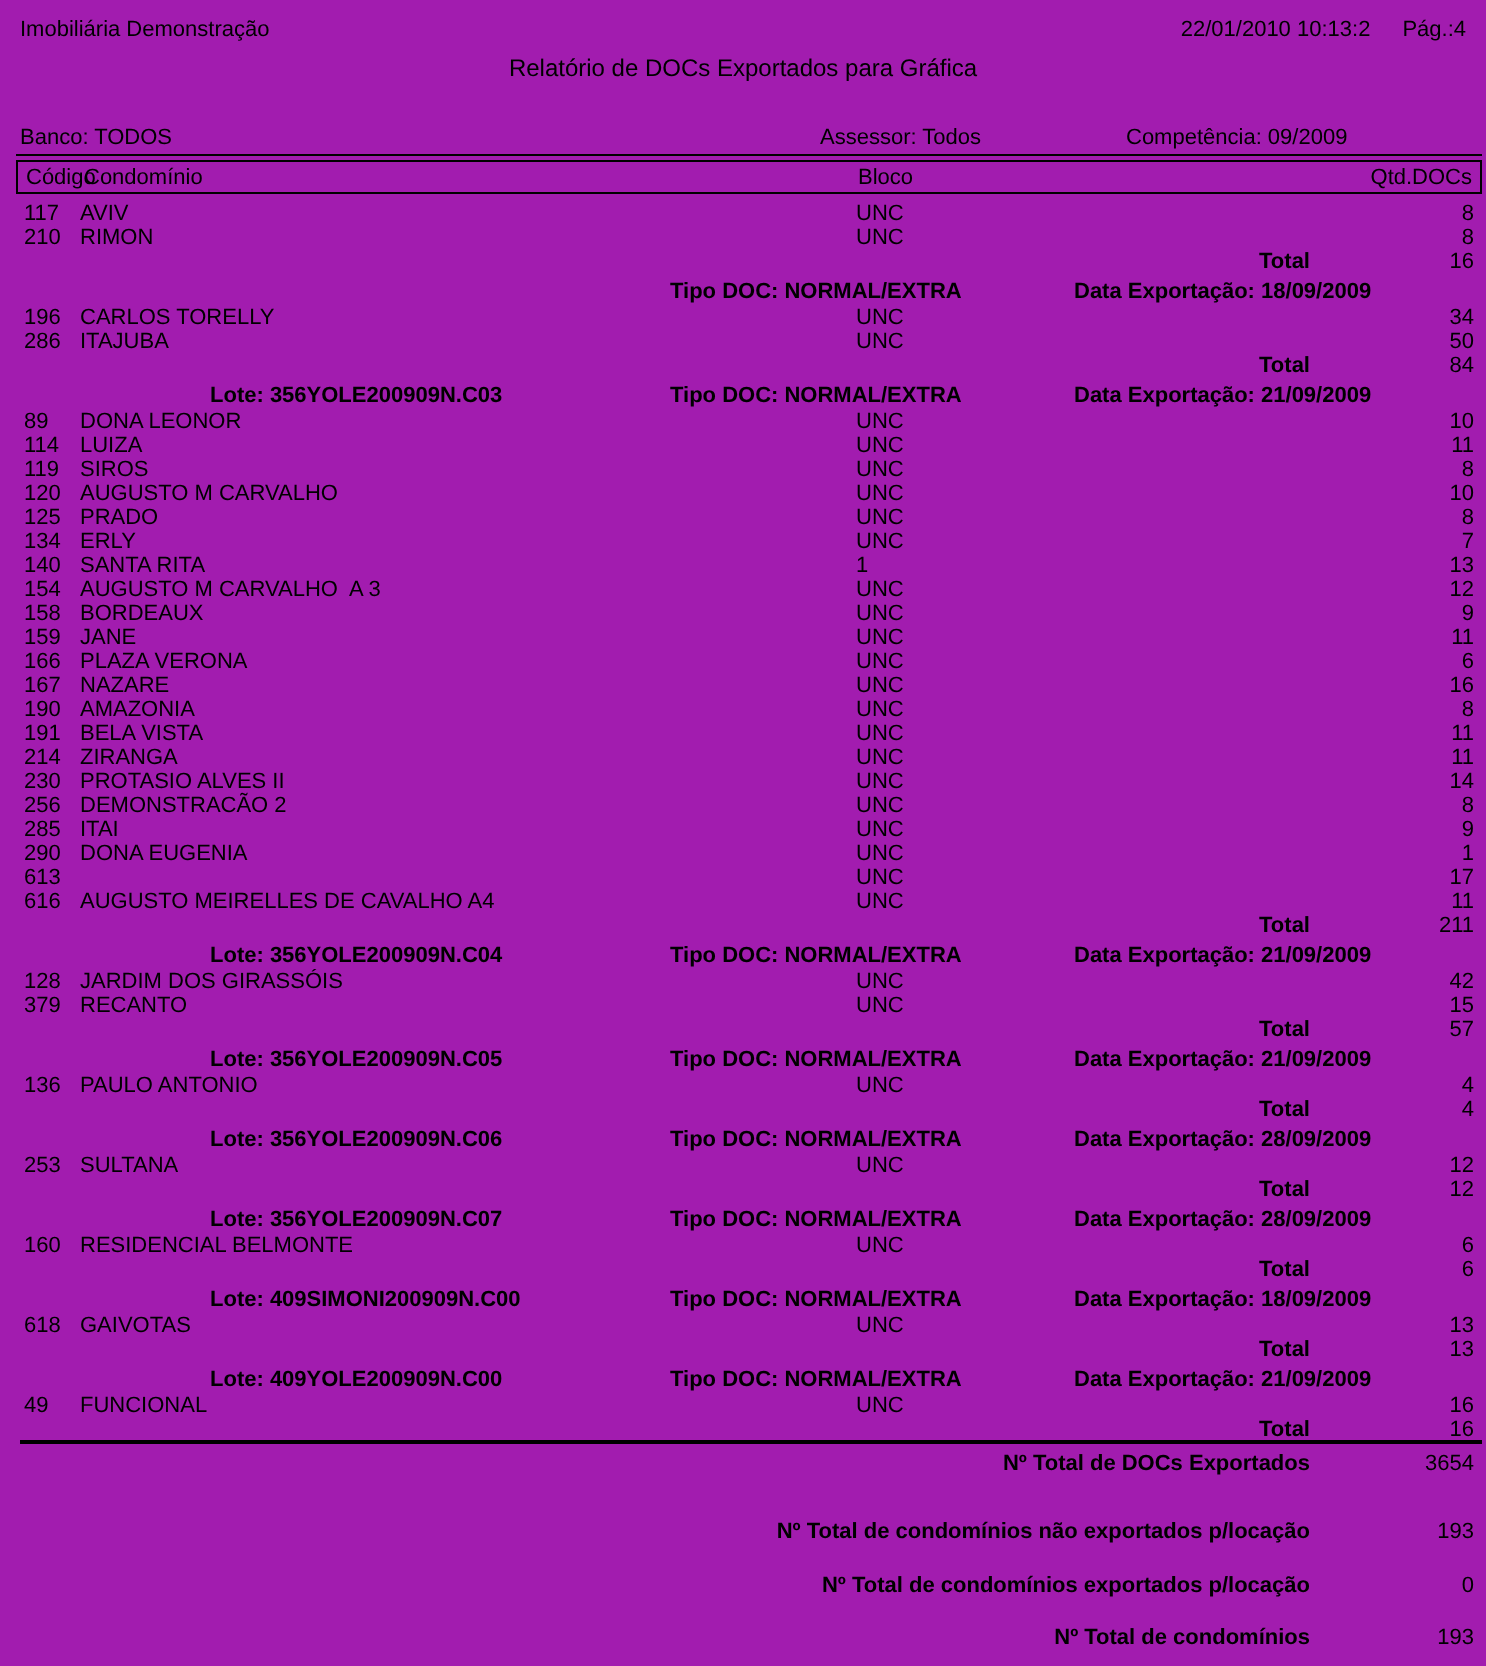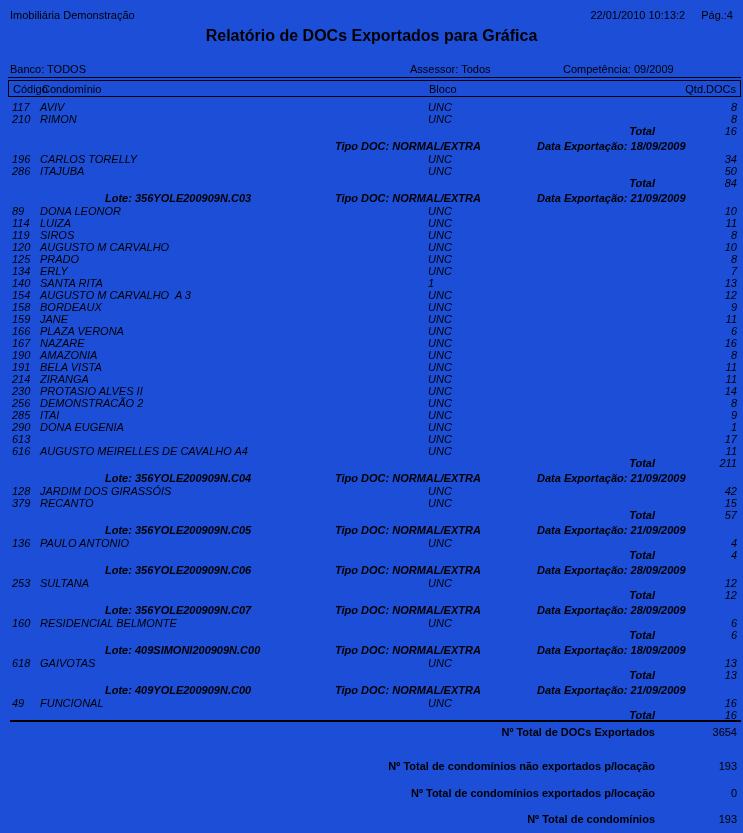--- a/index.html
+++ b/index.html
@@ -1,40 +1,40 @@
 <!DOCTYPE html>
 <html><head>
 <meta charset="utf-8">
 <style>
   html,body{margin:0;padding:0;background:#fff;}
   .page{
-    position:relative;width:743px;height:833px;background:#1d4ed8;
+    position:relative;width:743px;height:833px;background:#a21caf;
     font-family:"Liberation Sans",sans-serif;font-size:11px;color:#000;
     overflow:hidden;
   }
   .abs{position:absolute;white-space:pre;}
   
   .company{left:10px;top:9px;}
   .dt-group{position:absolute;right:10px;top:9px;display:flex;gap:16px;white-space:pre;}
-  .title{left:0;right:0;top:27px;text-align:center;font-weight:bold;font-size:16px;}
+  .title{left:0;right:0;top:27px;text-align:center;font-weight:normal;font-size:12px;}
   
   .f-banco{left:10px;top:63px;}
   .f-assessor{left:410px;top:63px;}
   .f-competencia{left:563px;top:63px;}
   .rule-thin{position:absolute;left:8px;right:2px;top:77px;height:1px;background:#000;}
   
   .table-header{position:absolute;left:8px;right:2px;top:80px;height:17px;border:1px solid #000;box-sizing:border-box;}
   .table-header span{position:absolute;top:1px;line-height:14px;white-space:pre;}
   .th-code{left:4px;}
   .th-name{left:33px;}
   .th-bloco{left:420px;}
   .th-qty{right:4px;}
   
   .rows{position:absolute;left:0;right:0;top:101px;}
-  .row{position:relative;height:12px;line-height:12px;font-style:italic;}
+  .row{position:relative;height:12px;line-height:12px;}
   .row.lote{height:16px;line-height:18px;font-weight:bold;}
   .row span{position:absolute;white-space:pre;}
   .col-code{left:12px;}
   .col-name{left:40px;}
   .col-bloco{left:428px;}
   .col-qty{right:6px;text-align:right;}
   .lote-label{left:105px;}
   .lote-tipo{left:335px;}
   .lote-data{left:537px;}
   .total-label{right:88px;font-weight:bold;}

